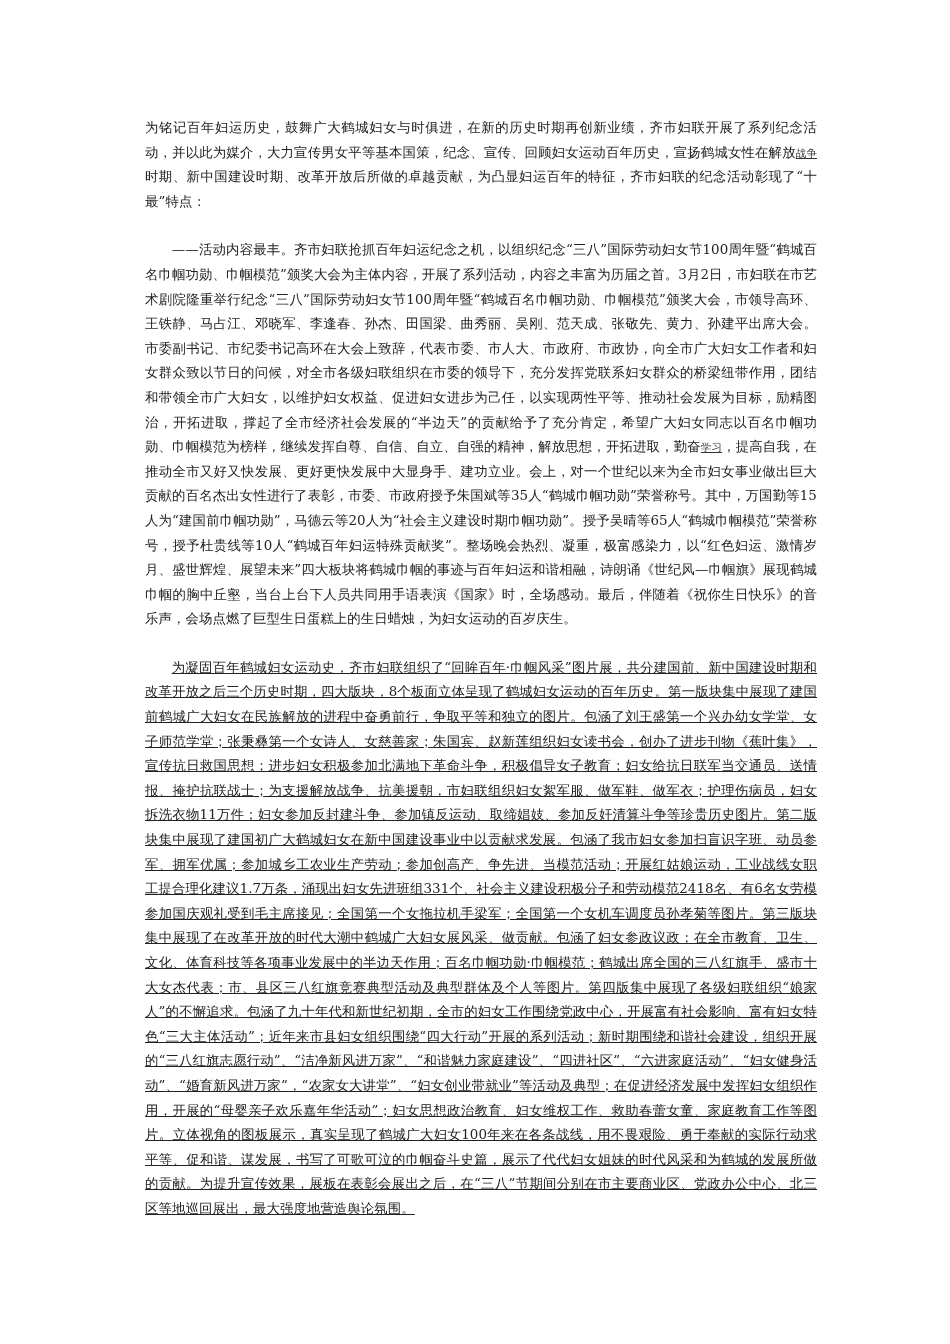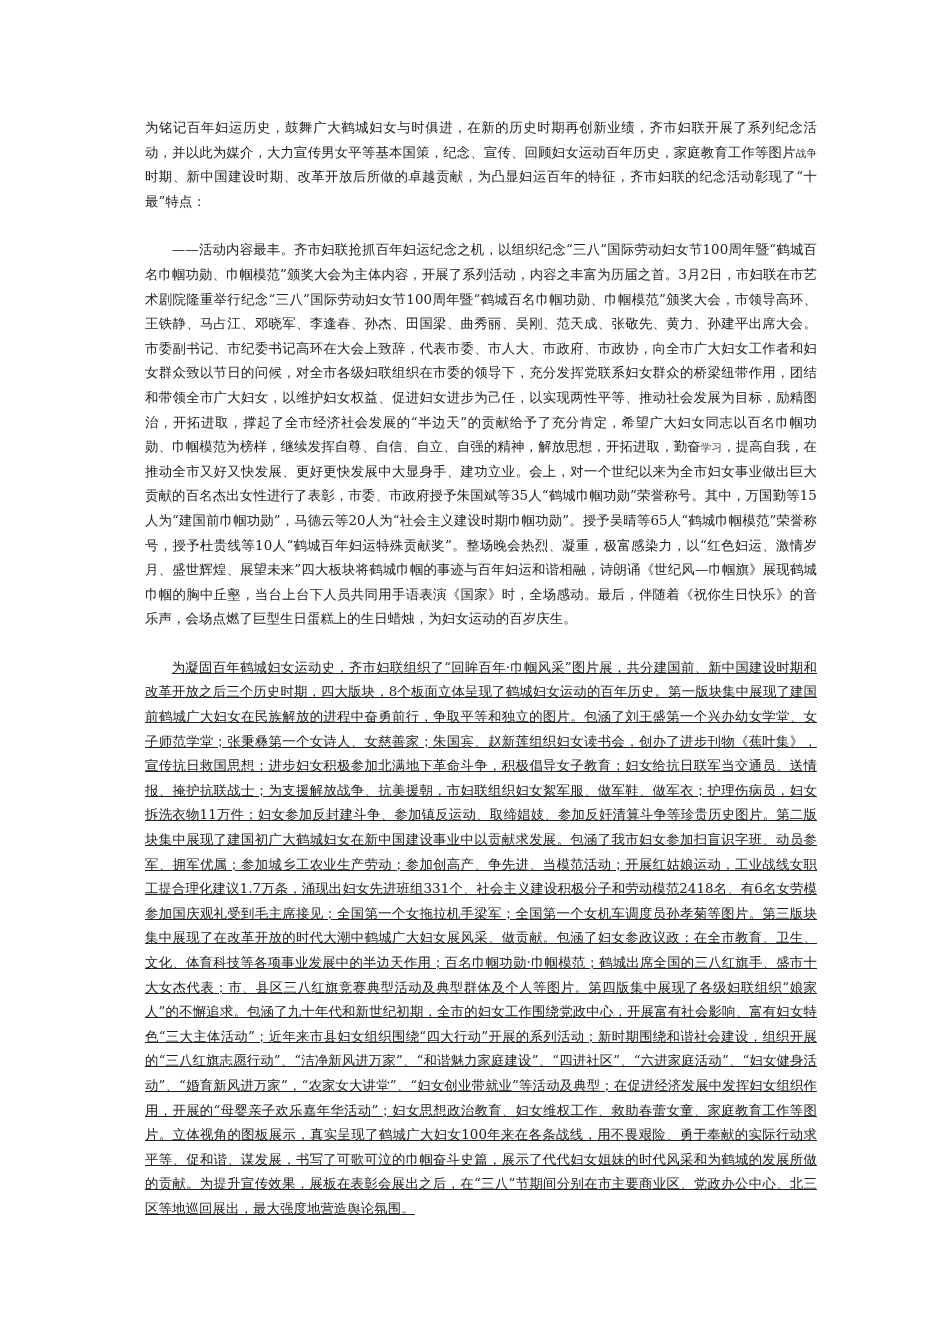--- a/index.html
+++ b/index.html
@@ -14,27 +14,28 @@
     font-size: 13.4px;
     line-height: 24.6px;
     text-align: justify;
     letter-spacing: 0.1px;
   }
   .para { margin: 0; }
   .para.intro { margin-bottom: 24px; }
   .para.p1 { text-indent: 2em; margin-bottom: 24px; }
   .para.p2 { text-indent: 2em; text-decoration: underline; }
   .link {
+    text-decoration: underline;
     font-size: 10.5px;
     color: #333;
     margin-top: 11px;
   }
 </style>
 </head>
 <body>
 
 <div class="page">
-  <p class="para intro"><span>为铭记百年妇运历史，鼓舞广大鹤城妇女与时俱进，在新的历史时期再创新业绩，齐市妇联开展了系列纪念活动，并以此为媒介，大力宣传男女平等基本国策，纪念、宣传、回顾妇女运动百年历史，家庭教育工作等图片</span><span class="link">战争</span><span>时期、新中国建设时期、改革开放后所做的卓越贡献，为凸显妇运百年的特征，齐市妇联的纪念活动彰现了“十最”特点：</span></p>
+  <p class="para intro"><span>为铭记百年妇运历史，鼓舞广大鹤城妇女与时俱进，在新的历史时期再创新业绩，齐市妇联开展了系列纪念活动，并以此为媒介，大力宣传男女平等基本国策，纪念、宣传、回顾妇女运动百年历史，宣扬鹤城女性在解放</span><span class="link">战争</span><span>时期、新中国建设时期、改革开放后所做的卓越贡献，为凸显妇运百年的特征，齐市妇联的纪念活动彰现了“十最”特点：</span></p>
 
   <p class="para p1"><span>——活动内容最丰。齐市妇联抢抓百年妇运纪念之机，以组织纪念“三八”国际劳动妇女节100周年暨“鹤城百名巾帼功勋、巾帼模范”颁奖大会为主体内容，开展了系列活动，内容之丰富为历届之首。3月2日，市妇联在市艺术剧院隆重举行纪念“三八”国际劳动妇女节100周年暨“鹤城百名巾帼功勋、巾帼模范”颁奖大会，市领导高环、王铁静、马占江、邓晓军、李逢春、孙杰、田国梁、曲秀丽、吴刚、范天成、张敬先、黄力、孙建平出席大会。市委副书记、市纪委书记高环在大会上致辞，代表市委、市人大、市政府、市政协，向全市广大妇女工作者和妇女群众致以节日的问候，对全市各级妇联组织在市委的领导下，充分发挥党联系妇女群众的桥梁纽带作用，团结和带领全市广大妇女，以维护妇女权益、促进妇女进步为己任，以实现两性平等、推动社会发展为目标，励精图治，开拓进取，撑起了全市经济社会发展的“半边天”的贡献给予了充分肯定，希望广大妇女同志以百名巾帼功勋、巾帼模范为榜样，继续发挥自尊、自信、自立、自强的精神，解放思想，开拓进取，勤奋</span><span class="link">学习</span><span>，提高自我，在推动全市又好又快发展、更好更快发展中大显身手、建功立业。会上，对一个世纪以来为全市妇女事业做出巨大贡献的百名杰出女性进行了表彰，市委、市政府授予朱国斌等35人“鹤城巾帼功勋”荣誉称号。其中，万国勤等15人为“建国前巾帼功勋”，马德云等20人为“社会主义建设时期巾帼功勋”。授予吴晴等65人“鹤城巾帼模范”荣誉称号，授予杜贵线等10人“鹤城百年妇运特殊贡献奖”。整场晚会热烈、凝重，极富感染力，以“红色妇运、激情岁月、盛世辉煌、展望未来”四大板块将鹤城巾帼的事迹与百年妇运和谐相融，诗朗诵《世纪风—巾帼旗》展现鹤城巾帼的胸中丘壑，当台上台下人员共同用手语表演《国家》时，全场感动。最后，伴随着《祝你生日快乐》的音乐声，会场点燃了巨型生日蛋糕上的生日蜡烛，为妇女运动的百岁庆生。</span></p>
 
   <p class="para p2">为凝固百年鹤城妇女运动史，齐市妇联组织了“回眸百年·巾帼风采”图片展，共分建国前、新中国建设时期和改革开放之后三个历史时期，四大版块，8个板面立体呈现了鹤城妇女运动的百年历史。第一版块集中展现了建国前鹤城广大妇女在民族解放的进程中奋勇前行，争取平等和独立的图片。包涵了刘王盛第一个兴办幼女学堂、女子师范学堂；张秉彝第一个女诗人、女慈善家；朱国宾、赵新莲组织妇女读书会，创办了进步刊物《蕉叶集》，宣传抗日救国思想；进步妇女积极参加北满地下革命斗争，积极倡导女子教育；妇女给抗日联军当交通员、送情报、掩护抗联战士；为支援解放战争、抗美援朝，市妇联组织妇女絮军服、做军鞋、做军衣；护理伤病员，妇女拆洗衣物11万件；妇女参加反封建斗争、参加镇反运动、取缔娼妓、参加反奸清算斗争等珍贵历史图片。第二版块集中展现了建国初广大鹤城妇女在新中国建设事业中以贡献求发展。包涵了我市妇女参加扫盲识字班、动员参军、拥军优属；参加城乡工农业生产劳动；参加创高产、争先进、当模范活动；开展红姑娘运动，工业战线女职工提合理化建议1.7万条，涌现出妇女先进班组331个、社会主义建设积极分子和劳动模范2418名、有6名女劳模参加国庆观礼受到毛主席接见；全国第一个女拖拉机手梁军；全国第一个女机车调度员孙孝菊等图片。第三版块集中展现了在改革开放的时代大潮中鹤城广大妇女展风采、做贡献。包涵了妇女参政议政；在全市教育、卫生、文化、体育科技等各项事业发展中的半边天作用；百名巾帼功勋·巾帼模范；鹤城出席全国的三八红旗手、盛市十大女杰代表；市、县区三八红旗竞赛典型活动及典型群体及个人等图片。第四版集中展现了各级妇联组织“娘家人”的不懈追求。包涵了九十年代和新世纪初期，全市的妇女工作围绕党政中心，开展富有社会影响、富有妇女特色“三大主体活动”；近年来市县妇女组织围绕“四大行动”开展的系列活动；新时期围绕和谐社会建设，组织开展的“三八红旗志愿行动”、“洁净新风进万家”、“和谐魅力家庭建设”、“四进社区”、“六进家庭活动”、“妇女健身活动”、“婚育新风进万家”，“农家女大讲堂”、“妇女创业带就业”等活动及典型；在促进经济发展中发挥妇女组织作用，开展的“母婴亲子欢乐嘉年华活动”；妇女思想政治教育、妇女维权工作、救助春蕾女童、家庭教育工作等图片。立体视角的图板展示，真实呈现了鹤城广大妇女100年来在各条战线，用不畏艰险、勇于奉献的实际行动求平等、促和谐、谋发展，书写了可歌可泣的巾帼奋斗史篇，展示了代代妇女姐妹的时代风采和为鹤城的发展所做的贡献。为提升宣传效果，展板在表彰会展出之后，在“三八”节期间分别在市主要商业区、党政办公中心、北三区等地巡回展出，最大强度地营造舆论氛围。</p>
 </div>
 
 </body></html>

